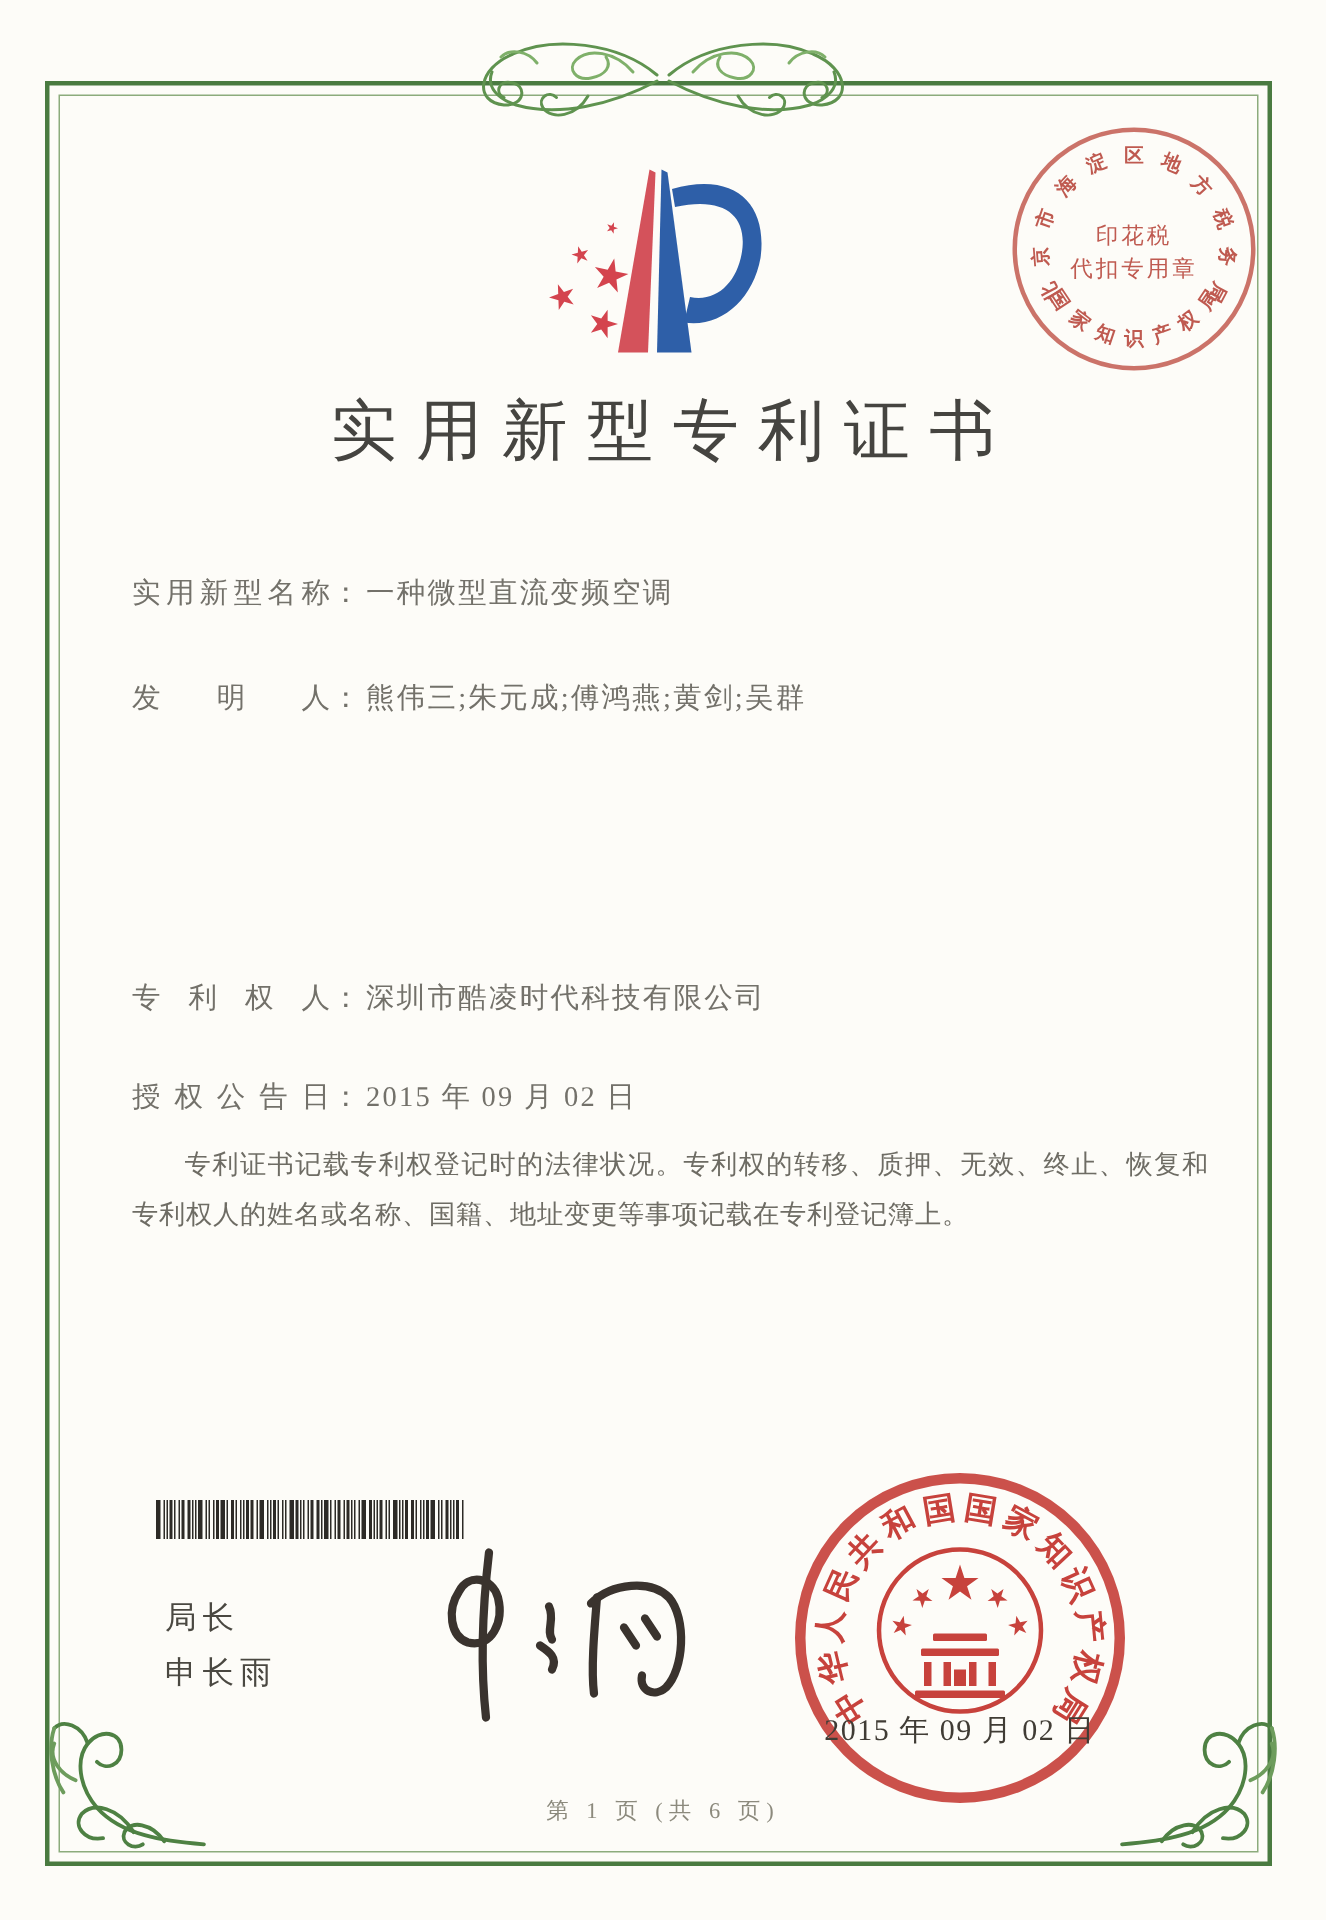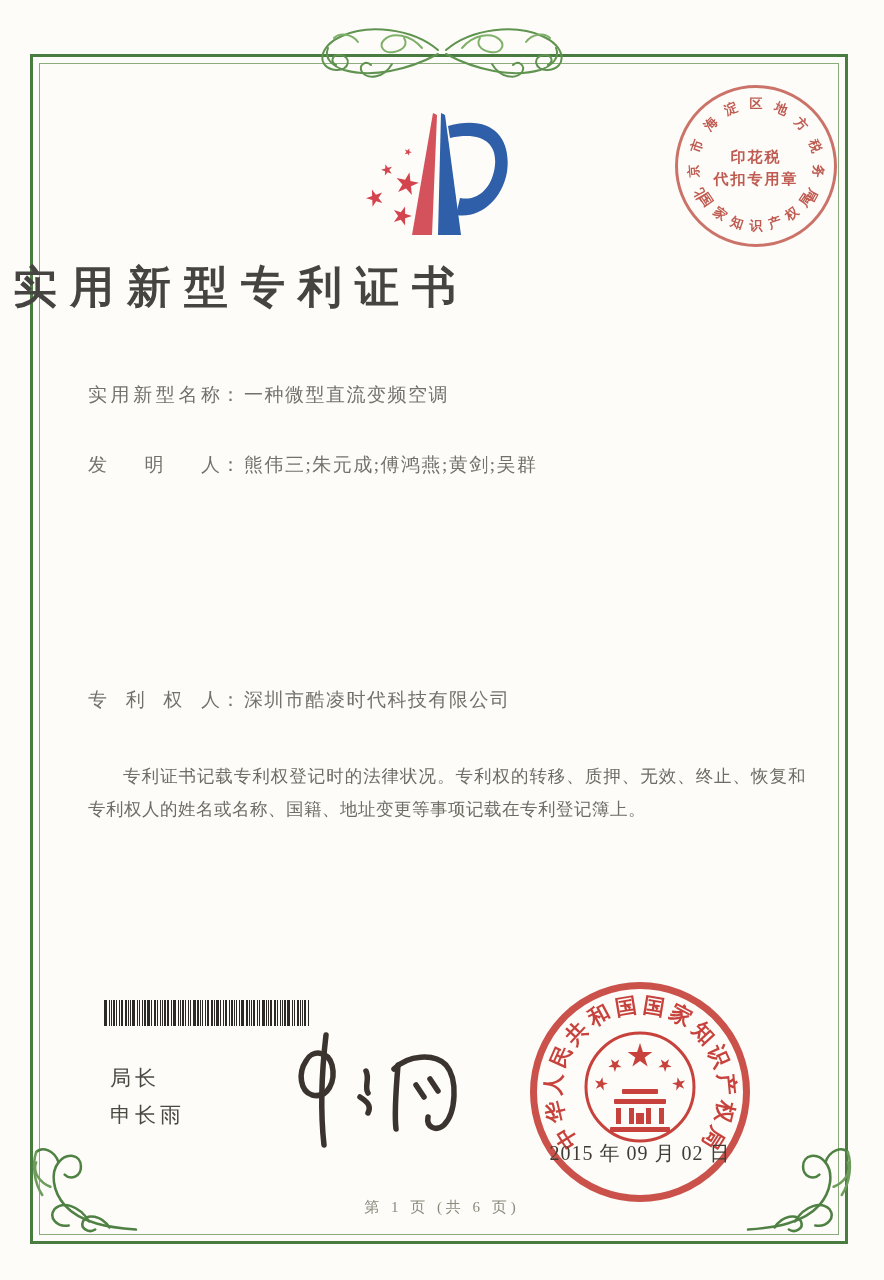--- a/index.html
+++ b/index.html
@@ -15,34 +15,34 @@
   .flourish-corner{position:absolute;width:112px;height:112px;}
   .flourish-br{right:28px;bottom:26px;}
   .flourish-bl{left:28px;bottom:26px;transform:scaleX(-1);}
   
   .cert-no{position:absolute;left:88px;top:130px;font-size:18px;letter-spacing:7px;color:#5d5b54;}
   .logo{position:absolute;left:348px;top:88px;width:200px;height:160px;}
   
   .seal{position:absolute;border-radius:50%;}
   .tax-seal{left:672px;top:82px;width:168px;height:168px;}
   .tax-seal .ring{position:absolute;left:3px;top:3px;right:3px;bottom:3px;border:3px solid rgba(194,90,80,.85);border-radius:50%;}
-  .tax-center{position:absolute;left:0;right:0;text-align:center;color:#bf5a50;font-weight:bold;letter-spacing:2px;}
+  .tax-center{position:absolute;left:0;right:0;text-align:center;color:#bf5a50;font-weight:normal;letter-spacing:2px;}
   .tax-center.l1{top:66px;font-size:15px;}
   .tax-center.l2{top:88px;font-size:15px;}
   .big-seal{left:527px;top:979px;width:226px;height:226px;}
   .big-seal .ring{position:absolute;left:3px;top:3px;right:3px;bottom:3px;border:7px solid rgba(199,66,60,.92);border-radius:50%;}
   .arc-char{position:absolute;transform-origin:center;white-space:pre;}
   .tax-seal .arc-char{color:#bf5a50;font-weight:bold;font-size:13px;}
   .big-seal .arc-char{color:#c7423c;font-weight:bold;font-size:21.5px;}
   .emblem{position:absolute;left:55px;top:50px;width:116px;height:116px;}
   .seal-date{position:absolute;left:527px;top:1140px;width:226px;text-align:center;
     font-size:20px;color:#403c35;letter-spacing:1px;z-index:6;}
   
-  .doc-title{position:absolute;left:0;right:0;top:258px;
-    font-size:44px;font-weight:700;letter-spacing:13px;color:#454440;text-indent:13px;}
+  .doc-title{position:absolute;left:0;right:0;top:258px;text-align:center;
+    font-size:44px;font-weight:400;letter-spacing:13px;color:#454440;text-indent:13px;}
   
   .field{position:absolute;left:88px;width:720px;font-size:19px;color:#73716a;white-space:nowrap;}
   .field .lbl{display:inline-block;width:132px;text-align:justify;text-align-last:justify;vertical-align:bottom;}
   .field .colon{margin:0 4px 0 1px;}
   .field .val{letter-spacing:1.5px;}
   
   .body-text{position:absolute;left:88px;top:760px;width:718px;}
   .body-text p{margin:0;font-size:17.5px;line-height:33px;color:#6e6c64;
     text-indent:2em;text-align:justify;letter-spacing:.5px;}
   
@@ -135,22 +135,25 @@
   </div>
 
   <div class="doc-title">实用新型专利证书</div>
 
   <div class="field" style="top:382px">
     <span class="lbl">实用新型名称</span><span class="colon">：</span><span class="val">一种微型直流变频空调</span>
   </div>
   <div class="field" style="top:452px">
     <span class="lbl">发明人</span><span class="colon">：</span><span class="val">熊伟三;朱元成;傅鸿燕;黄剑;吴群</span>
   </div>
-  <div class="field" style="top:687px">
+  <div class="field" style="top:652px">
     <span class="lbl">专利权人</span><span class="colon">：</span><span class="val">深圳市酷凌时代科技有限公司</span>
+  </div>
+  <div class="field" style="top:718px">
+    <span class="lbl">授权公告日</span><span class="colon">：</span><span class="val">2015 年 09 月 02 日</span>
   </div>
 
   <div class="body-text">
     <p>专利证书记载专利权登记时的法律状况。专利权的转移、质押、无效、终止、恢复和专利权人的姓名或名称、国籍、地址变更等事项记载在专利登记簿上。</p>
   </div>
 
   <div class="barcode" id="barcode"><i style="width: 3px; margin-right: 2px;"></i><i style="width: 1px; margin-right: 1px;"></i><i style="width: 1px; margin-right: 1px;"></i><i style="width: 2px; margin-right: 1px;"></i><i style="width: 1px; margin-right: 2px;"></i><i style="width: 1px; margin-right: 1px;"></i><i style="width: 2px; margin-right: 2px;"></i><i style="width: 2px; margin-right: 1px;"></i><i style="width: 1px; margin-right: 1px;"></i><i style="width: 1px; margin-right: 1px;"></i><i style="width: 3px; margin-right: 2px;"></i><i style="width: 1px; margin-right: 1px;"></i><i style="width: 1px; margin-right: 2px;"></i><i style="width: 1px; margin-right: 1px;"></i><i style="width: 2px; margin-right: 1px;"></i><i style="width: 3px; margin-right: 1px;"></i><i style="width: 1px; margin-right: 2px;"></i><i style="width: 2px; margin-right: 1px;"></i><i style="width: 1px; margin-right: 2px;"></i><i style="width: 1px; margin-right: 1px;"></i><i style="width: 1px; margin-right: 1px;"></i><i style="width: 2px; margin-right: 1px;"></i><i style="width: 2px; margin-right: 2px;"></i><i style="width: 1px; margin-right: 1px;"></i><i style="width: 3px; margin-right: 2px;"></i><i style="width: 1px; margin-right: 1px;"></i><i style="width: 1px; margin-right: 1px;"></i><i style="width: 2px; margin-right: 1px;"></i><i style="width: 1px; margin-right: 2px;"></i><i style="width: 1px; margin-right: 1px;"></i><i style="width: 1px; margin-right: 2px;"></i><i style="width: 3px; margin-right: 1px;"></i><i style="width: 2px; margin-right: 1px;"></i><i style="width: 1px; margin-right: 1px;"></i><i style="width: 1px; margin-right: 2px;"></i><i style="width: 1px; margin-right: 1px;"></i><i style="width: 2px; margin-right: 2px;"></i><i style="width: 2px; margin-right: 1px;"></i><i style="width: 1px; margin-right: 1px;"></i><i style="width: 3px; margin-right: 1px;"></i><i style="width: 1px; margin-right: 2px;"></i><i style="width: 1px; margin-right: 1px;"></i><i style="width: 2px; margin-right: 2px;"></i><i style="width: 1px; margin-right: 1px;"></i><i style="width: 2px; margin-right: 1px;"></i><i style="width: 1px; margin-right: 1px;"></i><i style="width: 1px; margin-right: 2px;"></i><i style="width: 1px; margin-right: 1px;"></i><i style="width: 3px; margin-right: 2px;"></i><i style="width: 2px; margin-right: 1px;"></i><i style="width: 1px; margin-right: 1px;"></i><i style="width: 1px; margin-right: 1px;"></i><i style="width: 2px; margin-right: 2px;"></i><i style="width: 1px; margin-right: 1px;"></i><i style="width: 1px; margin-right: 2px;"></i><i style="width: 3px; margin-right: 1px;"></i><i style="width: 1px; margin-right: 1px;"></i><i style="width: 1px; margin-right: 1px;"></i><i style="width: 2px; margin-right: 2px;"></i><i style="width: 2px; margin-right: 1px;"></i><i style="width: 1px; margin-right: 2px;"></i><i style="width: 1px; margin-right: 1px;"></i><i style="width: 1px; margin-right: 1px;"></i><i style="width: 2px; margin-right: 1px;"></i><i style="width: 3px; margin-right: 2px;"></i><i style="width: 1px; margin-right: 1px;"></i><i style="width: 1px; margin-right: 2px;"></i><i style="width: 2px; margin-right: 1px;"></i><i style="width: 1px; margin-right: 1px;"></i><i style="width: 1px; margin-right: 1px;"></i><i style="width: 2px; margin-right: 2px;"></i><i style="width: 1px; margin-right: 1px;"></i></div>
 
   <div class="official-title">局长</div>
   <div class="official-name">申长雨</div>

